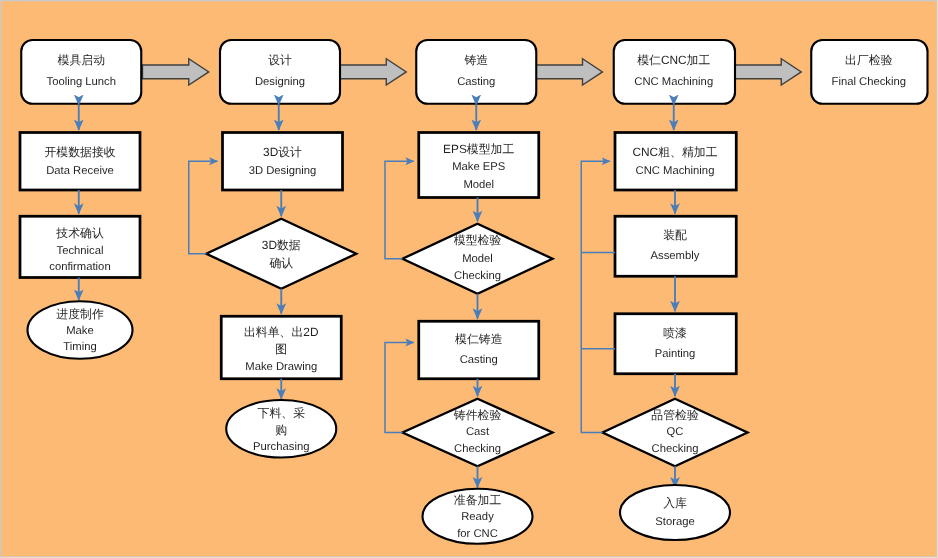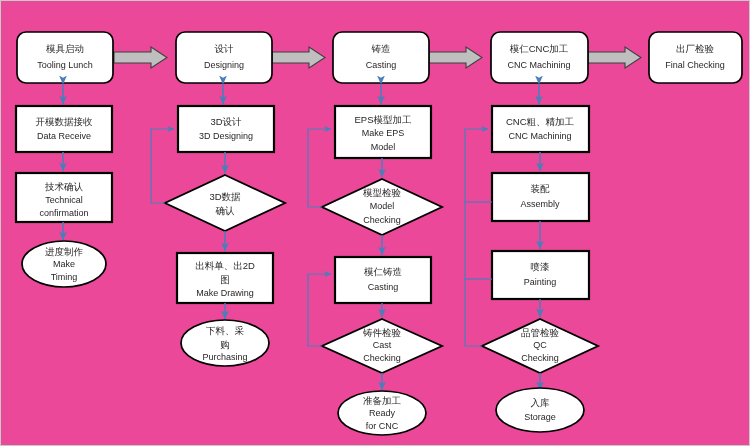--- a/index.html
+++ b/index.html
@@ -1,17 +1,17 @@
 <!DOCTYPE html>
 <html><head>
 <meta charset="utf-8">
 <style>
   html,body{margin:0;padding:0;background:#ffffff;}
   body{font-family:"Liberation Sans","DejaVu Sans",sans-serif;}
-  #canvas{position:relative;width:750px;height:446px;background:#ec4899;
+  #canvas{position:relative;width:750px;height:446px;background:#fdba74;
           border:1px solid #c9c9c9;box-sizing:border-box;overflow:hidden;}
   svg{display:block;}
   .nodeText{font-family:"Liberation Sans","DejaVu Sans",sans-serif;
             fill:#231f20;text-anchor:middle;dominant-baseline:middle;}
   .t-cn{font-size:9.5px;}
   .t-en{font-size:9px;}
   .shape-proc{fill:#ffffff;stroke:#000000;stroke-width:2.2;}
   .shape-band{fill:#ffffff;stroke:#000000;stroke-width:1.7;}
   .shape-dia{fill:#ffffff;stroke:#000000;stroke-width:1.9;}
   .shape-ell{fill:#ffffff;stroke:#000000;stroke-width:1.7;}

